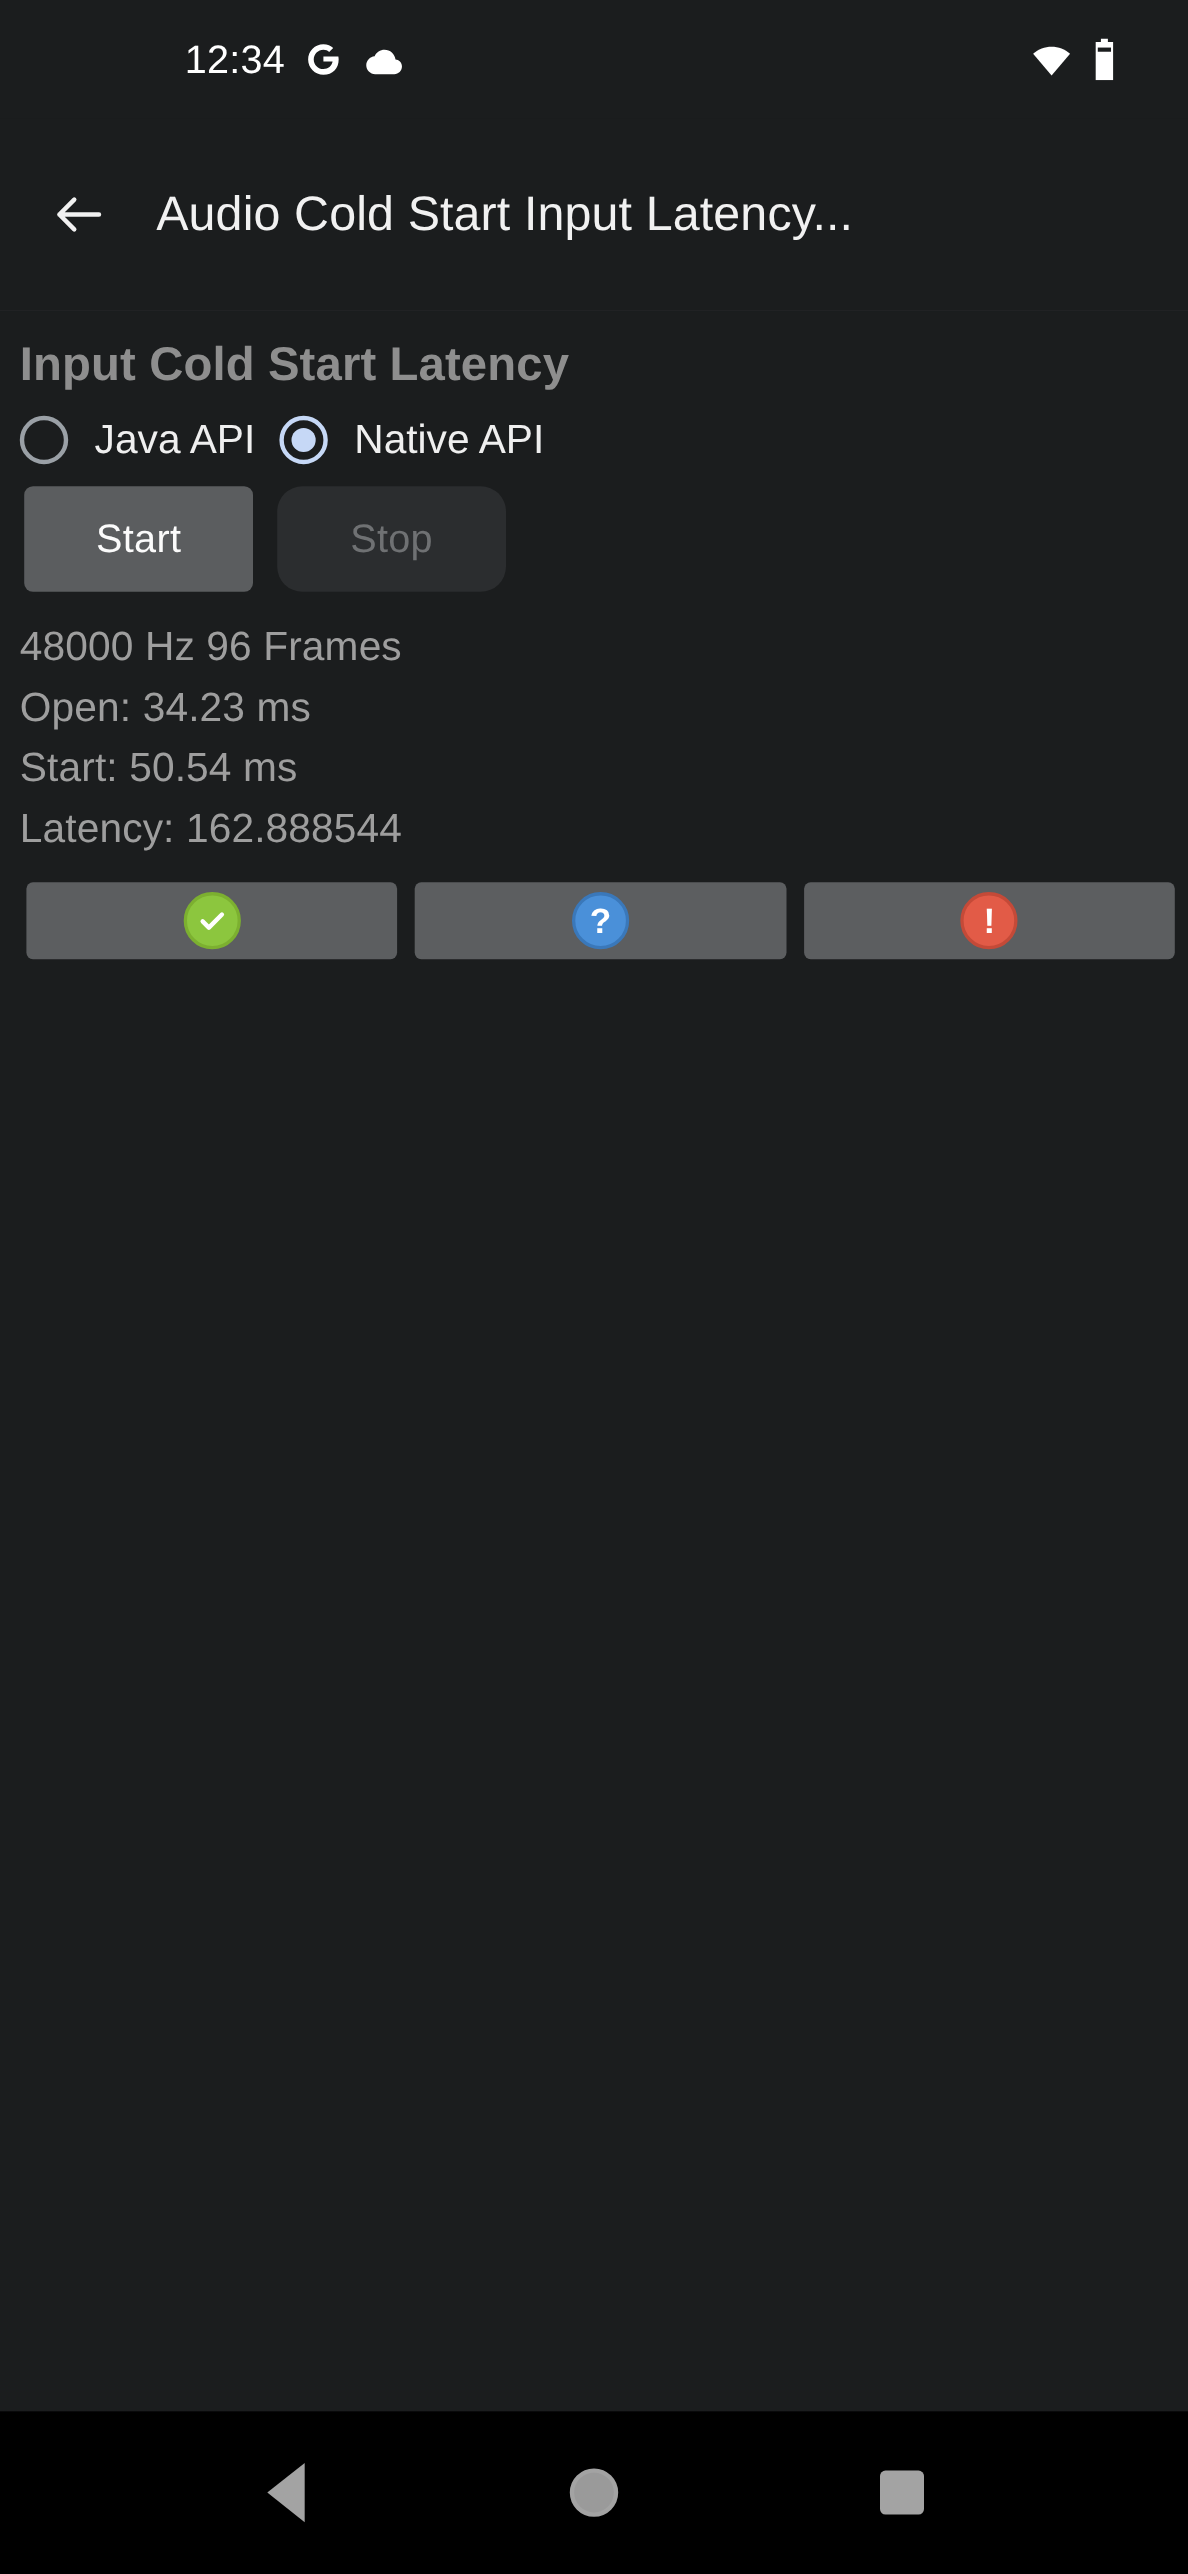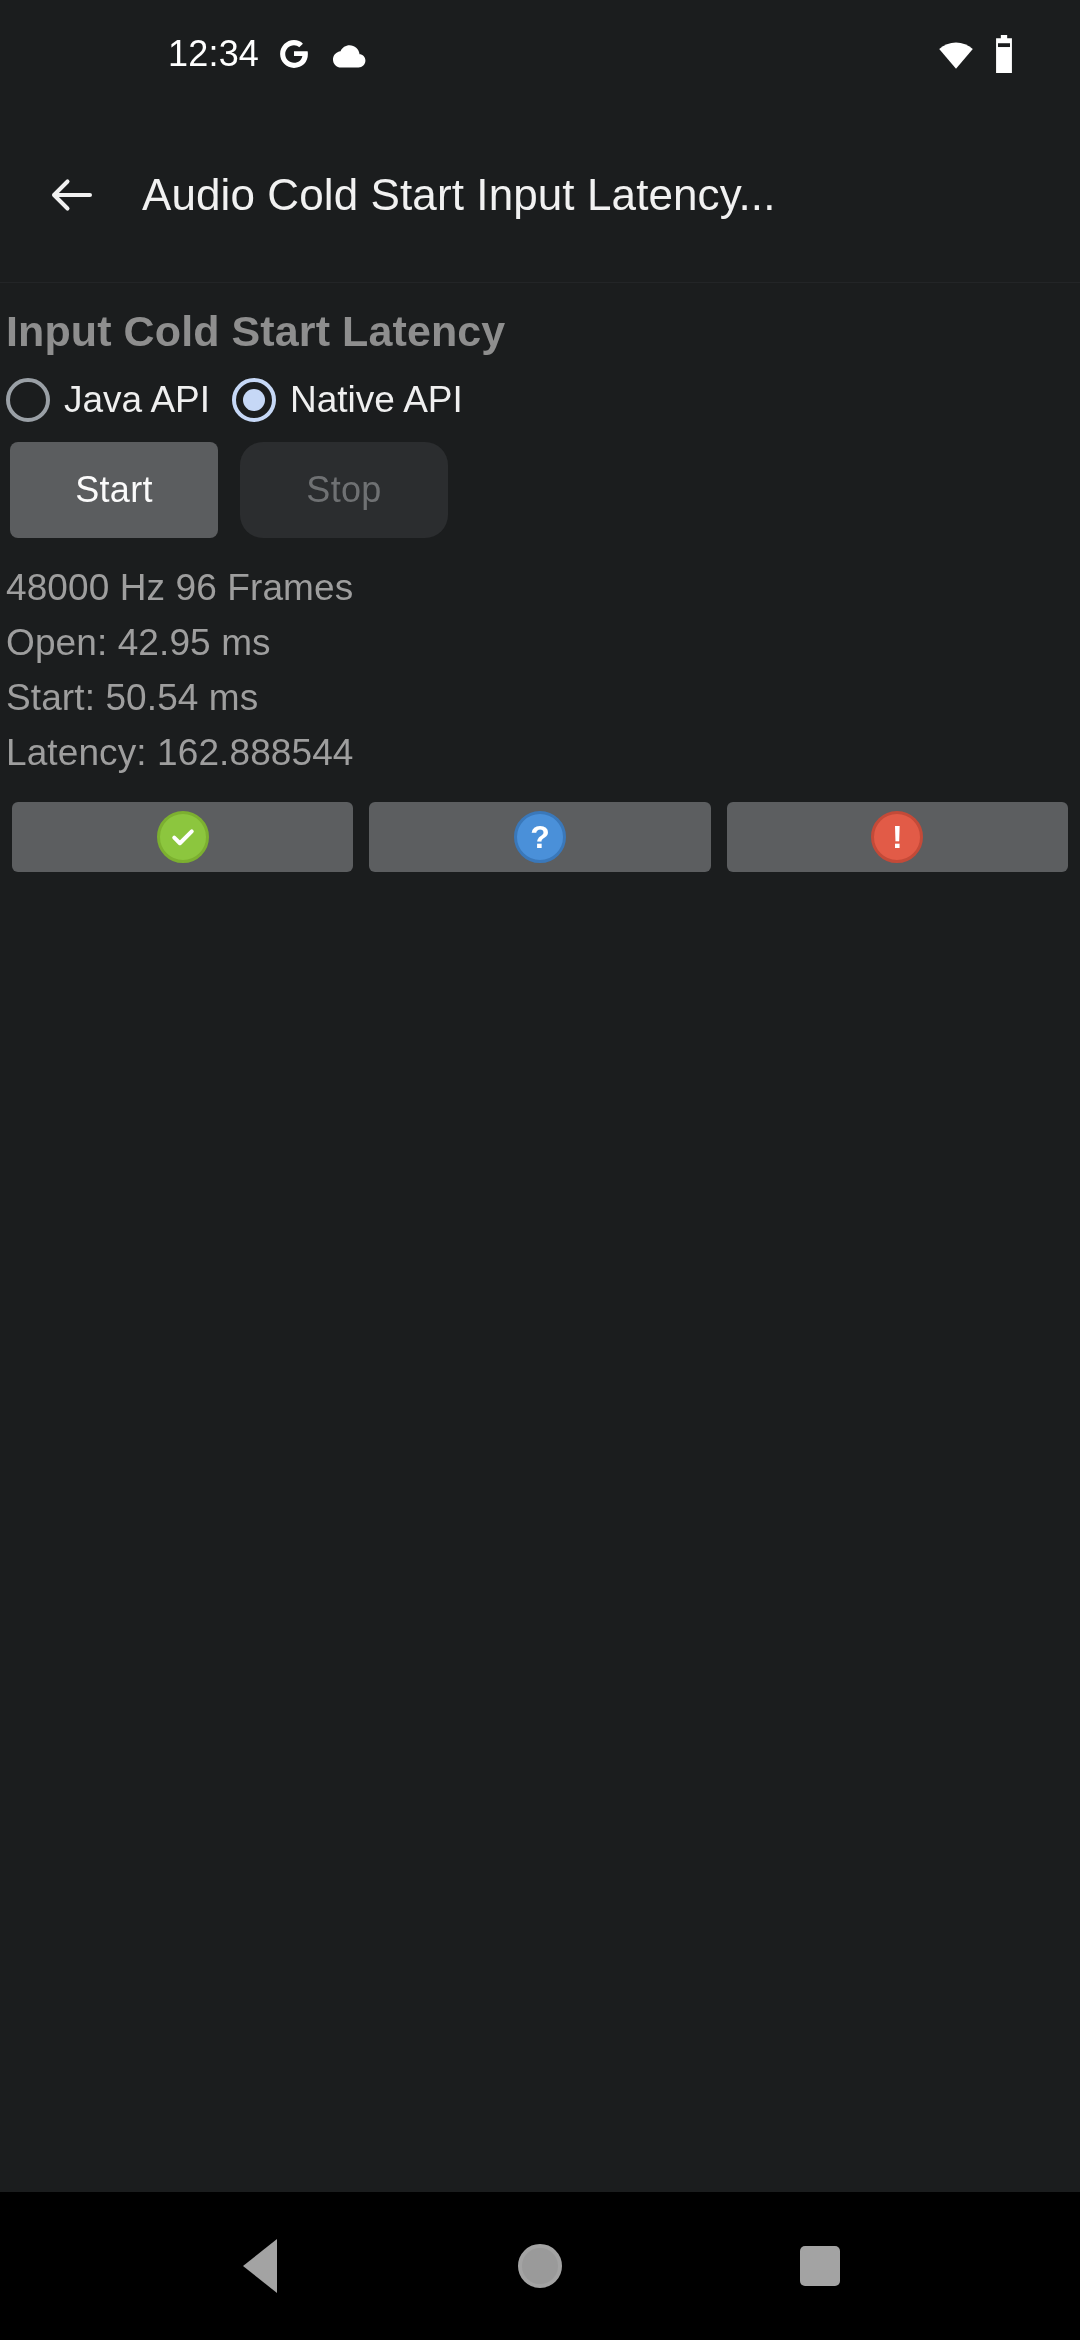--- a/index.html
+++ b/index.html
@@ -86,21 +86,21 @@
     margin-left: 34px;
     white-space: nowrap;
     overflow: hidden;
     letter-spacing: 0.1px;
   }
 
   
   .content {
     flex: 1 1 auto;
     background: #1b1d1e;
-    padding: 0 0 0 0;
+    padding: 0 0 0 12px;
     position: relative;
   }
 
   .section-heading {
     color: #8e8e8e;
     font-size: 43px;
     font-weight: 700;
     padding: 24px 0 0 6px;
     letter-spacing: 0.1px;
   }
@@ -108,21 +108,21 @@
   
   .radio-group {
     display: flex;
     align-items: center;
     padding: 22px 0 0 6px;
     gap: 22px;
   }
   .radio-item {
     display: flex;
     align-items: center;
-    gap: 14px;
+    gap: 24px;
   }
   .radio-dot {
     width: 44px;
     height: 44px;
     border-radius: 50%;
     border: 4px solid #9aa0a6;
     position: relative;
     flex: 0 0 44px;
   }
   .radio-dot.checked {
@@ -322,21 +322,21 @@
       </div>
     </div>
 
     <div class="button-row">
       <button class="mat-button enabled">Start</button>
       <button class="mat-button disabled">Stop</button>
     </div>
 
     <div class="result-text">
       <div class="result-line">48000 Hz 96 Frames</div>
-      <div class="result-line">Open: 42.95 ms</div>
+      <div class="result-line">Open: 34.23 ms</div>
       <div class="result-line">Start: 50.54 ms</div>
       <div class="result-line">Latency: 162.888544</div>
     </div>
 
     <div class="icon-button-row">
       <button class="icon-button">
         <span class="badge pass">
           <svg viewBox="0 0 24 24" width="30" height="30">
             <path fill="none" stroke="#ffffff" stroke-width="3.2" stroke-linecap="round" stroke-linejoin="round" d="M5 12.5l4.5 4.5L19 7.5"></path>
           </svg>

